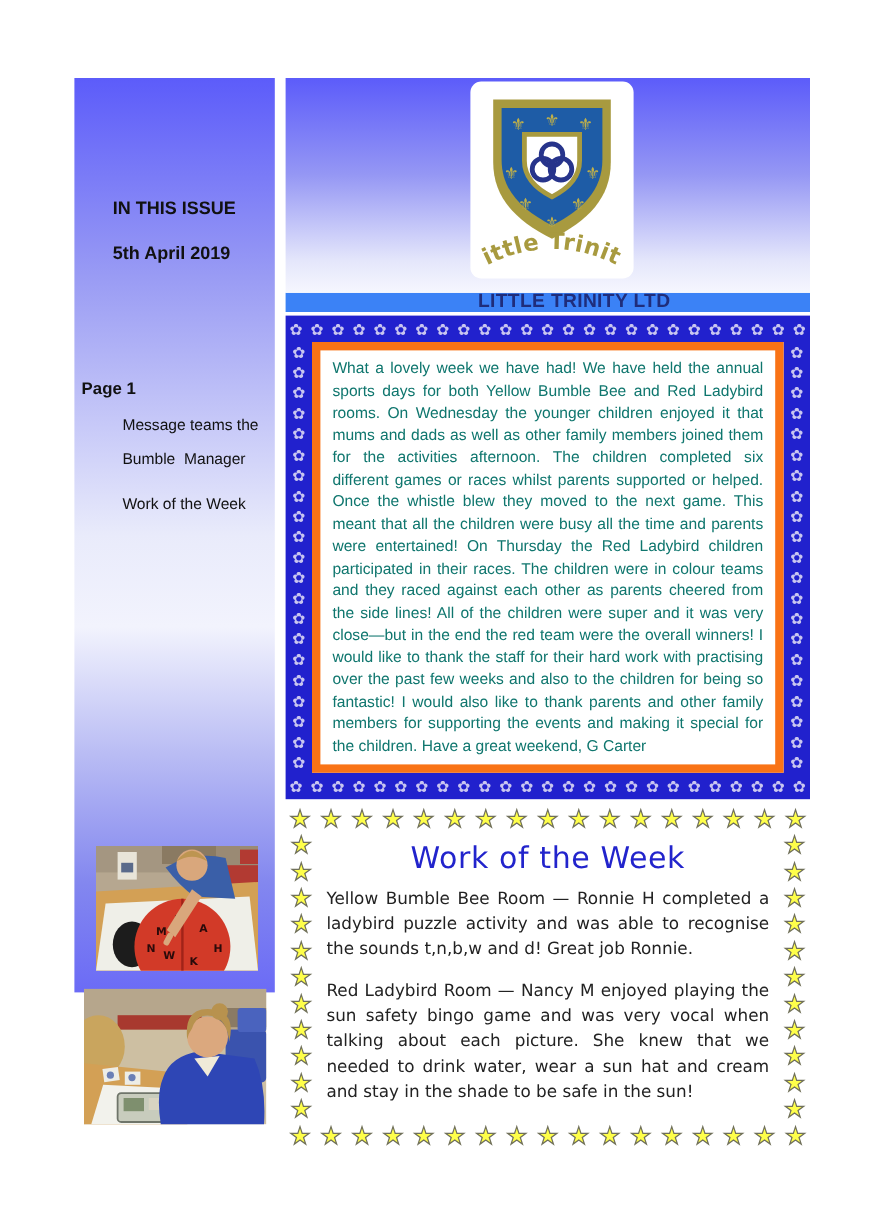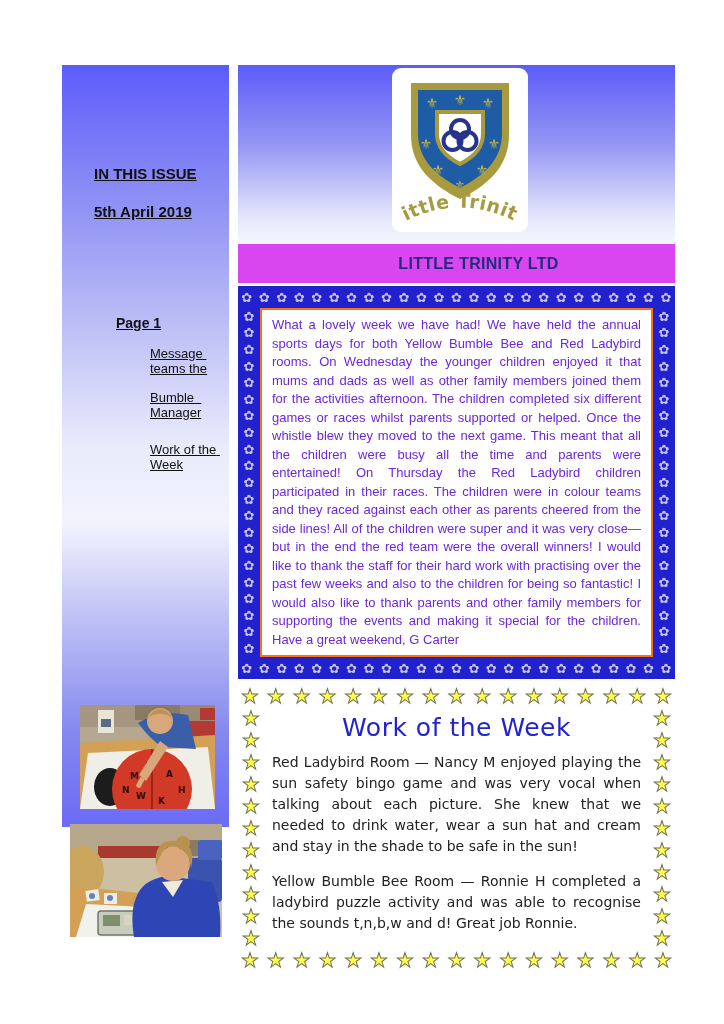--- a/index.html
+++ b/index.html
@@ -3,51 +3,50 @@
 <meta charset="utf-8">
 <style>
   html,body{margin:0;padding:0;}
   body{width:724px;height:1024px;background:#ffffff;font-family:"Liberation Sans",sans-serif;position:relative;overflow:hidden;}
 
   
   .sidebar{
     position:absolute;left:62px;top:65px;width:167px;height:762px;
     background:linear-gradient(180deg,#5c5cfa 0%,#9a9cf4 22%,#e9ebfb 50%,#f2f3fd 60%,#b9bcf4 74%,#8387ef 88%,#6b6bf6 100%);
     color:#111;
-    text-decoration:underline;
   }
   .issue{padding-top:100px;padding-left:32px;}
   .issue-label{font-size:15px;font-weight:700;margin-bottom:21px;}
   .issue-date{font-size:15px;font-weight:700;}
-  .toc{margin-top:95px;padding-left:6px;margin-left:48px;}
+  .toc{margin-top:95px;padding-left:6px;}
   .toc-heading{font-size:14px;font-weight:700;margin:0 0 15px 0;}
   .toc-item{font-size:13px;margin:0 0 14px 34px;white-space:pre-wrap;}
   .gap-before{margin-top:22px;}
   .toc-group2{margin-top:44px;}
   .photo1{position:absolute;left:18px;top:640px;width:135px;height:104px;}
   .photo2{position:absolute;left:8px;top:759px;width:152px;height:113px;}
 
   
   .main{position:absolute;left:238px;top:65px;width:437px;}
   .masthead{height:179px;position:relative;
     background:linear-gradient(180deg,#5c5cfa 0%,#9597f4 45%,#e4e6fb 85%,#f6f7fe 100%);}
   .logo-box{position:absolute;left:154px;top:3px;width:136px;height:164px;background:#ffffff;border-radius:9px;}
   .logo-box svg{display:block;width:136px;height:164px;}
-  .banner{height:39px;background:#d946ef;color:#1f2d7b;font-weight:700;font-size:16px;
+  .banner{height:16px;background:#3b82f6;color:#1f2d7b;font-weight:700;font-size:16px;
     display:flex;align-items:center;justify-content:center;letter-spacing:0.3px;padding-left:44px;}
 
   
   .message-box{margin-top:3px;background:#2121cd;}
   .flower-strip-h{display:flex;justify-content:space-around;align-items:center;height:22px;
     color:#c9c6f0;font-size:13px;line-height:1;}
   .fb-mid{display:flex;}
   .flower-strip-v{display:flex;flex-direction:column;justify-content:space-around;align-items:center;
     width:22px;color:#c9c6f0;font-size:13px;line-height:1;}
-  .message-inner{flex:1;background:#ffffff;border:2px solid #f97316;padding:6px 10px;
-    font-size:13px;line-height:18.5px;text-align:justify;color:#6d28d9;}
+  .message-inner{flex:1;background:#ffffff;border:7px solid #f97316;padding:6px 10px;
+    font-size:13px;line-height:18.5px;text-align:justify;color:#0f766e;}
 
   
   .star-section{margin-top:6px;}
   .star-strip-h{display:flex;justify-content:space-between;padding:0 3px;font-size:20px;line-height:22px;height:22px;}
   .star-strip-h span,.star-strip-v span{color:#ffff4a;-webkit-text-stroke:1px #70705a;}
   .star-mid{display:flex;}
   .star-strip-v{display:flex;flex-direction:column;justify-content:space-between;align-items:center;
     width:26px;font-size:20px;line-height:22px;}
   .work-content{flex:1;padding:0 8px;}
   .work-title{font-family:"DejaVu Sans",sans-serif;font-weight:400;color:#2224cc;text-align:center;
@@ -298,22 +297,22 @@
             <span>★</span>
             <span>★</span>
             <span>★</span>
             <span>★</span>
             <span>★</span>
             <span>★</span>
             <span>★</span>
           </div>
         <div class="work-content">
           <h2 class="work-title">Work of the Week</h2>
+          <p class="work-para">Yellow Bumble Bee Room — Ronnie H completed a ladybird puzzle activity and was able to recognise the sounds t,n,b,w and d! Great job Ronnie.</p>
           <p class="work-para">Red Ladybird Room — Nancy M enjoyed playing the sun safety bingo game and was very vocal when talking about each picture. She knew that we needed to drink water, wear a sun hat and cream and stay in the shade to be safe in the sun!</p>
-          <p class="work-para">Yellow Bumble Bee Room — Ronnie H completed a ladybird puzzle activity and was able to recognise the sounds t,n,b,w and d! Great job Ronnie.</p>
         </div>
         <div class="star-strip-v">
             <span>★</span>
             <span>★</span>
             <span>★</span>
             <span>★</span>
             <span>★</span>
             <span>★</span>
             <span>★</span>
             <span>★</span>

